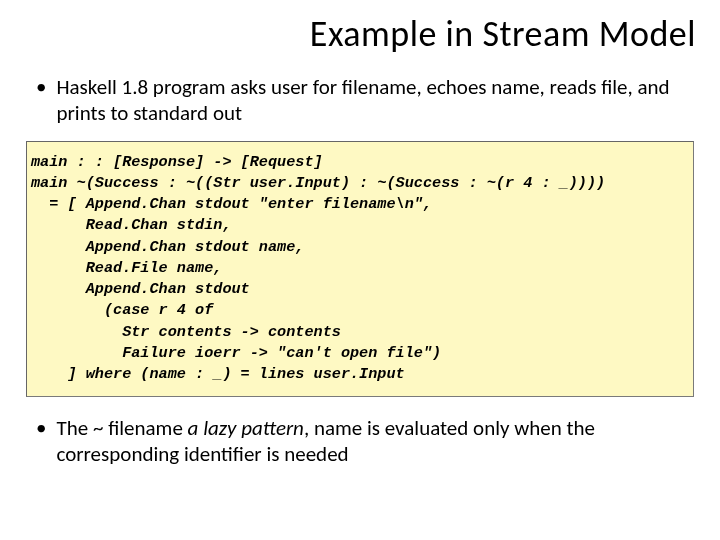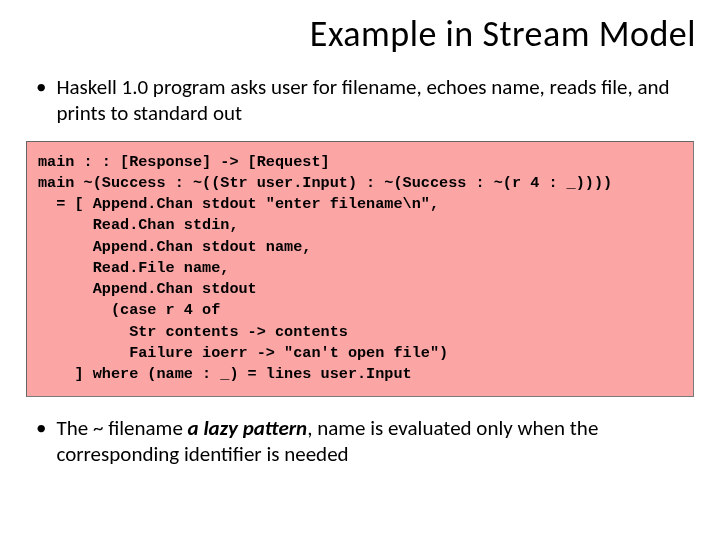--- a/index.html
+++ b/index.html
@@ -28,43 +28,44 @@
     font-size: 21px;
     line-height: 1.25;
     margin-right: 10px;
     flex-shrink: 0;
   }
   .bullet-text {
     font-size: 21px;
     line-height: 1.25;
   }
   .codeblock {
-    background: #fca5a5;
+    background: #fef9c3;
     border: 1px solid #7a7a7a;
     border-top-color: #666;
     border-left-color: #666;
     margin: 0 2px 18px 2px;
-    padding: 10px 11px;
+    padding: 10px 4px;
     font-family: "Courier New", Courier, monospace;
     font-weight: bold;
     font-size: 15.2px;
     line-height: 1.4;
     white-space: pre;
     overflow: hidden;
+    font-style: italic;
   }
-  .italic { font-style: italic; font-weight: bold; }
+  .italic { font-style: italic; }
 </style>
 </head>
 <body>
 
 <h1 class="title">Example in Stream Model</h1>
 
 <div class="bullet">
   <span class="bullet-mark">•</span>
-  <span class="bullet-text">Haskell 1.0 program asks user for filename, echoes name, reads file, and prints to standard out</span>
+  <span class="bullet-text">Haskell 1.8 program asks user for filename, echoes name, reads file, and prints to standard out</span>
 </div>
 
 <div class="codeblock">main : : [Response] -&gt; [Request]
 main ~(Success : ~((Str user.Input) : ~(Success : ~(r 4 : _))))
   = [ Append.Chan stdout "enter filename\n",
       Read.Chan stdin,
       Append.Chan stdout name,
       Read.File name,
       Append.Chan stdout
         (case r 4 of

